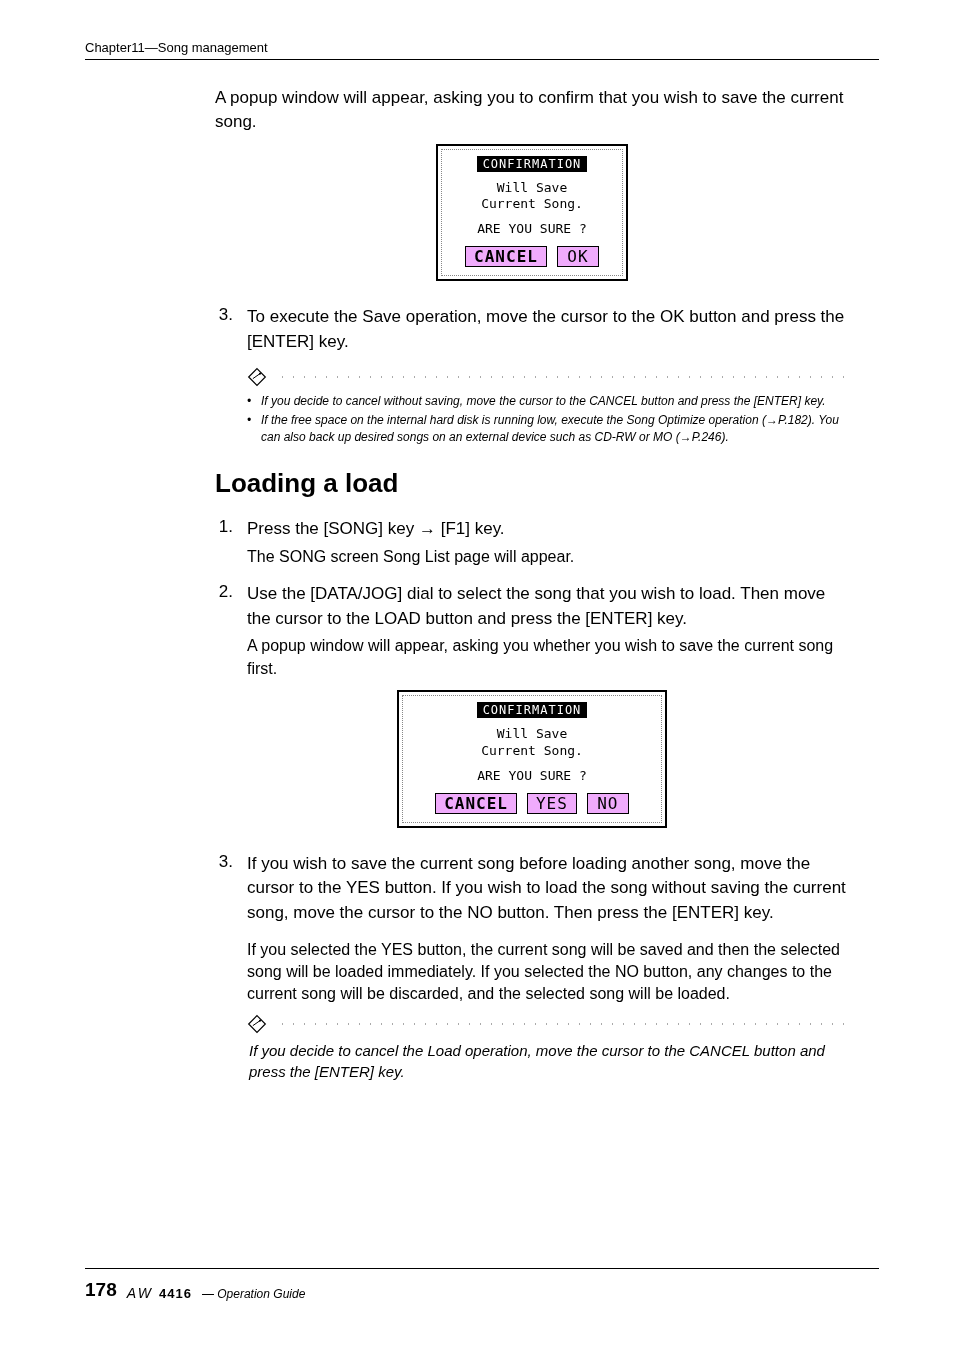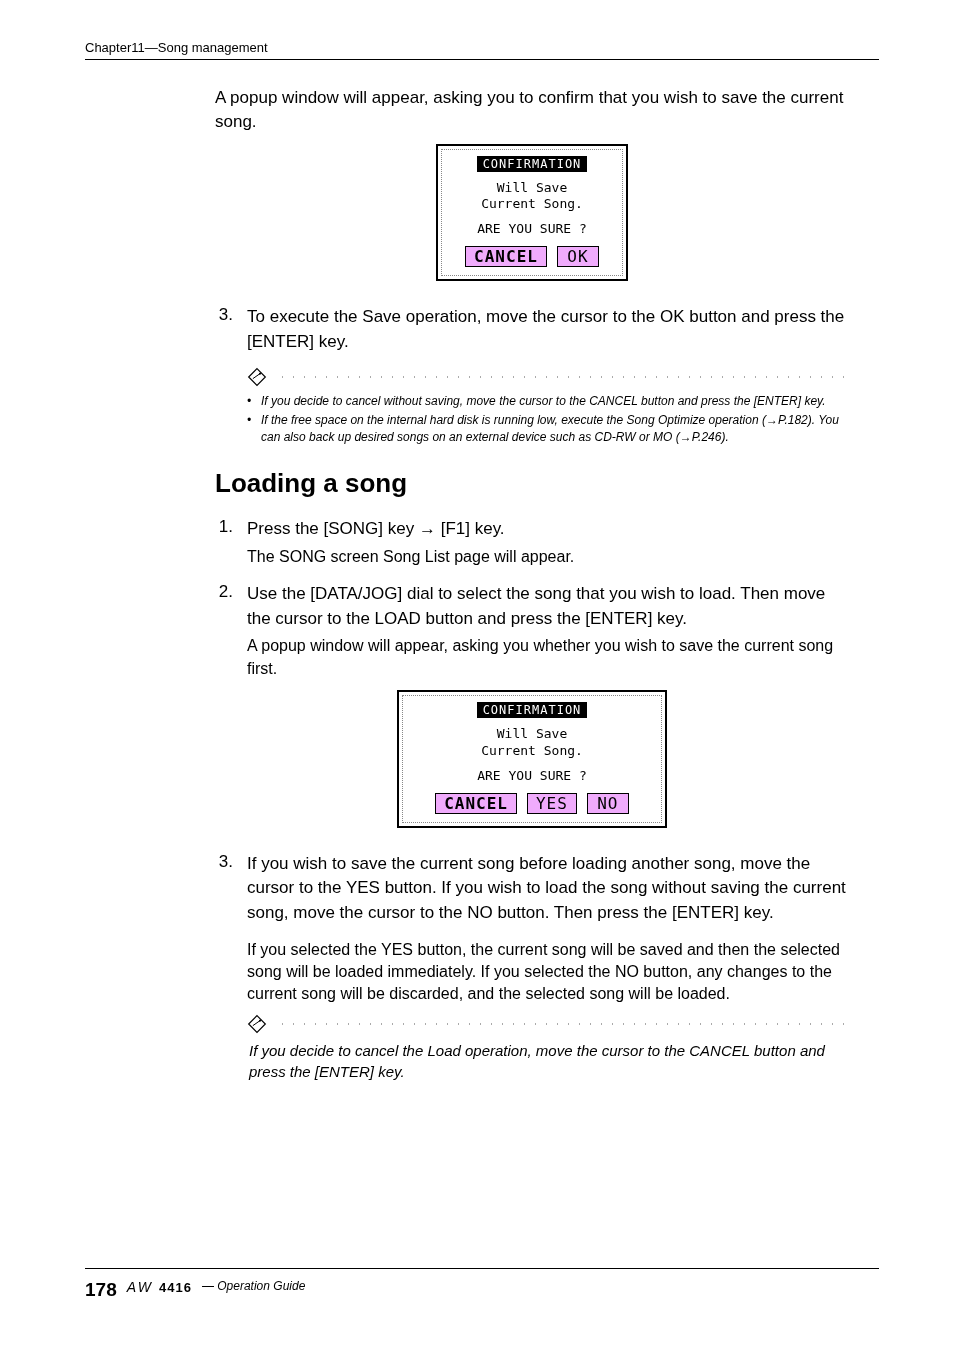--- a/index.html
+++ b/index.html
@@ -165,21 +165,21 @@
     bottom: 50px;
     right: 75px;
   }
   .footer-rule {
     border: none;
     border-top: 1.5px solid #000;
     margin-bottom: 10px;
   }
   .footer-row {
     display: flex;
-    align-items: flex-start;
+    align-items: flex-end;
     gap: 10px;
   }
   .page-num {
     font-size: 19px;
     font-weight: bold;
   }
   .footer-brand {
     font-size: 14px;
     font-style: italic;
     letter-spacing: 2px;
@@ -239,21 +239,21 @@
         <circle cx="15.5" cy="8" r="1.2" fill="#000"></circle>
       </svg>
       <div class="dots-row"></div>
     </div>
     <ul class="note-ul">
       <li>If you decide to cancel without saving, move the cursor to the CANCEL button and press the [ENTER] key.</li>
       <li>If the free space on the internal hard disk is running low, execute the Song Optimize operation (→P.182). You can also back up desired songs on an external device such as CD-RW or MO (→P.246).</li>
     </ul>
   </div>
 
-  <h2 class="h2">Loading a song</h2>
+  <h2 class="h2">Loading a load</h2>
 
   <div class="step">
     <div class="step-num">1.</div>
     <div class="step-body">
       <div class="step-head">Press the [SONG] key → [F1] key.</div>
       <div class="step-sub">The SONG screen Song List page will appear.</div>
     </div>
   </div>
 
   <div class="step" style="margin-top:14px;">

